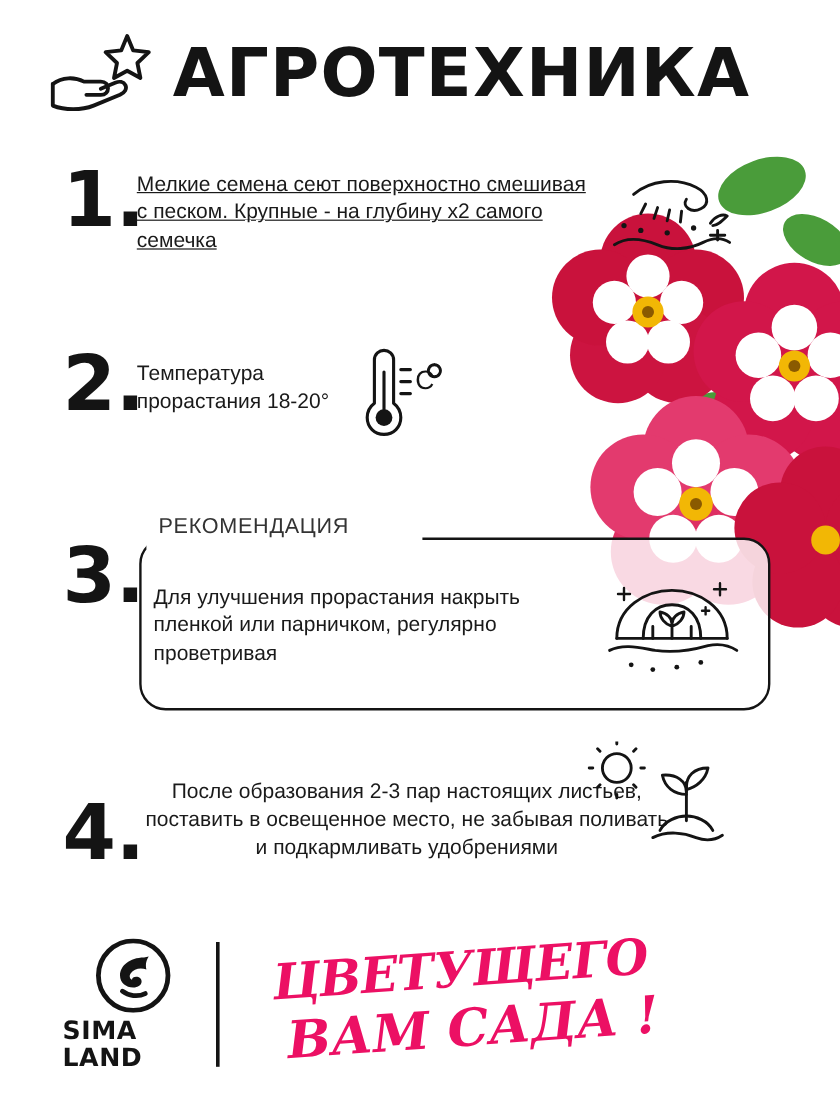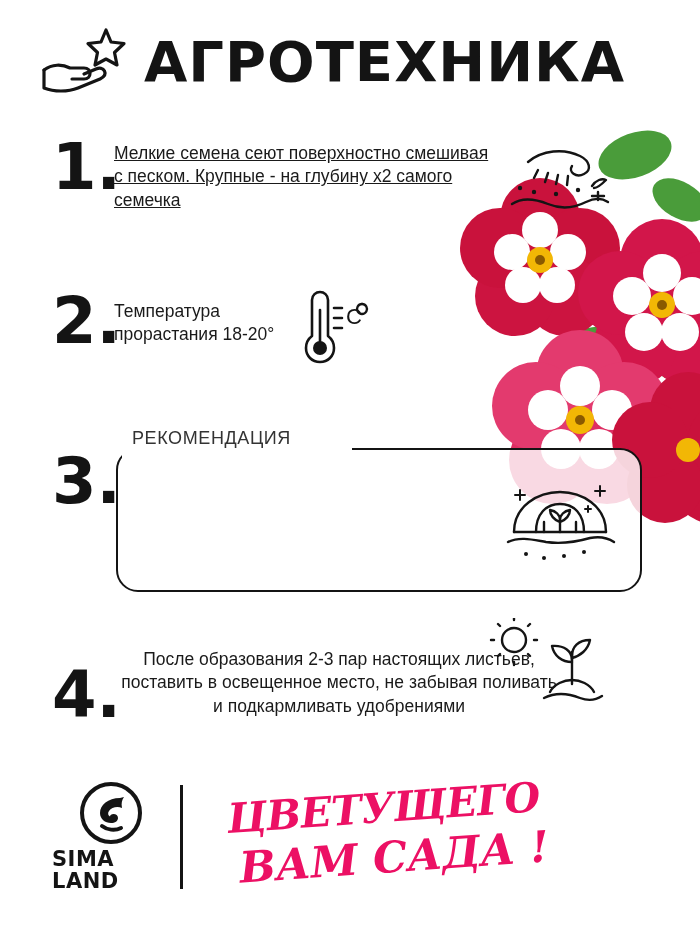--- a/index.html
+++ b/index.html
@@ -338,20 +338,21 @@
     <path d="M72 16 a5 5 0 1 0 0.01 0" stroke-width="2.4"></path>
     <text x="56" y="36" font-family="Liberation Sans, sans-serif" font-size="22" fill="#141414" stroke="none">C</text>
   </svg>
 </span>
 
 <div class="rec-box"></div>
 <div class="rec-box-mask"></div>
 <div class="rec-label">РЕКОМЕНДАЦИЯ</div>
 <div class="step" id="step3">
   <div class="num">3.</div>
+  <div class="step-text">Для улучшения прорастания накрыть пленкой или парничком, регулярно проветривая</div>
 </div>
 <span class="tunnel-icon">
   <svg viewBox="0 0 120 90" width="120" height="90" xmlns="http://www.w3.org/2000/svg" fill="none" stroke="#141414" stroke-width="2.4" stroke-linecap="round" stroke-linejoin="round">
     <path d="M14 54 C14 28 38 14 60 14 C82 14 106 28 106 54"></path>
     <path d="M14 54 L106 54"></path>
     <path d="M36 54 C36 36 46 26 60 26 C74 26 84 36 84 54"></path>
     <path d="M60 54 L60 38 M60 44 C54 42 50 37 50 32 C56 33 60 37 60 42 M60 44 C66 42 70 37 70 32 C64 33 60 37 60 42"></path>
     <path d="M44 54 L44 44 M76 54 L76 44"></path>
     <path d="M8 64 C20 58 34 62 46 64 C60 66 76 64 90 60 C100 58 108 60 114 64"></path>
     <circle cx="26" cy="76" r="2" fill="#141414" stroke="none"></circle>

